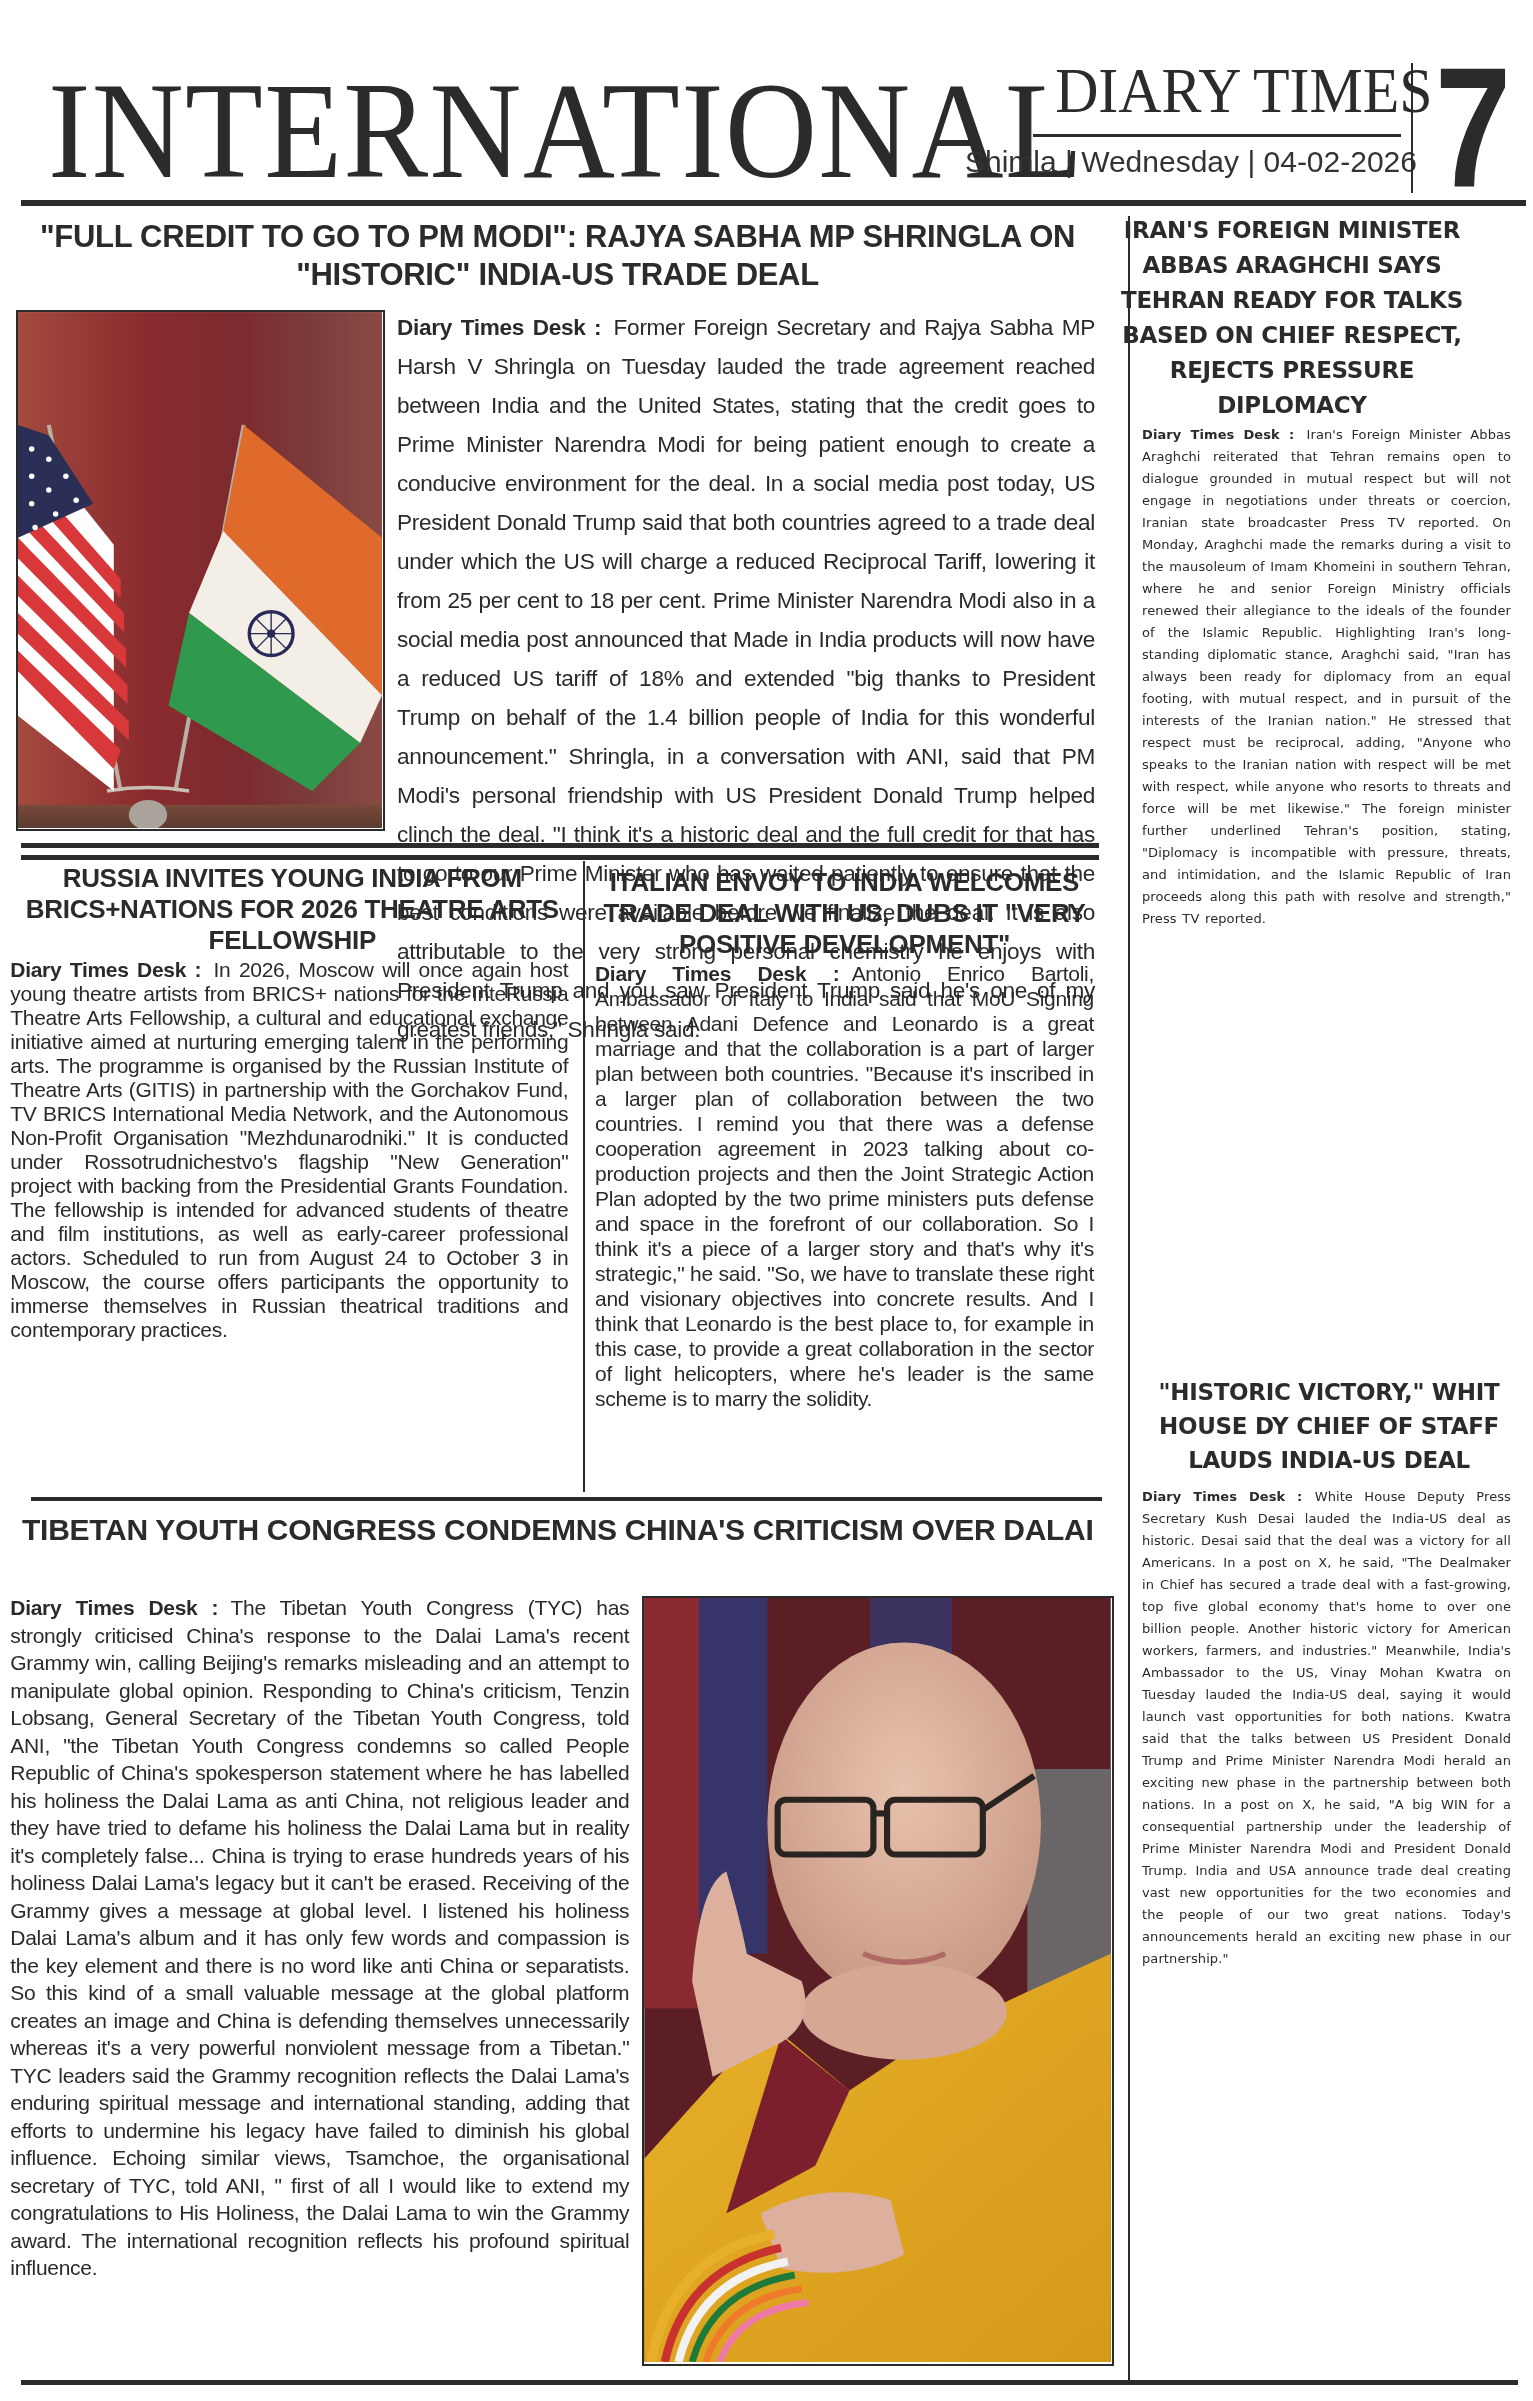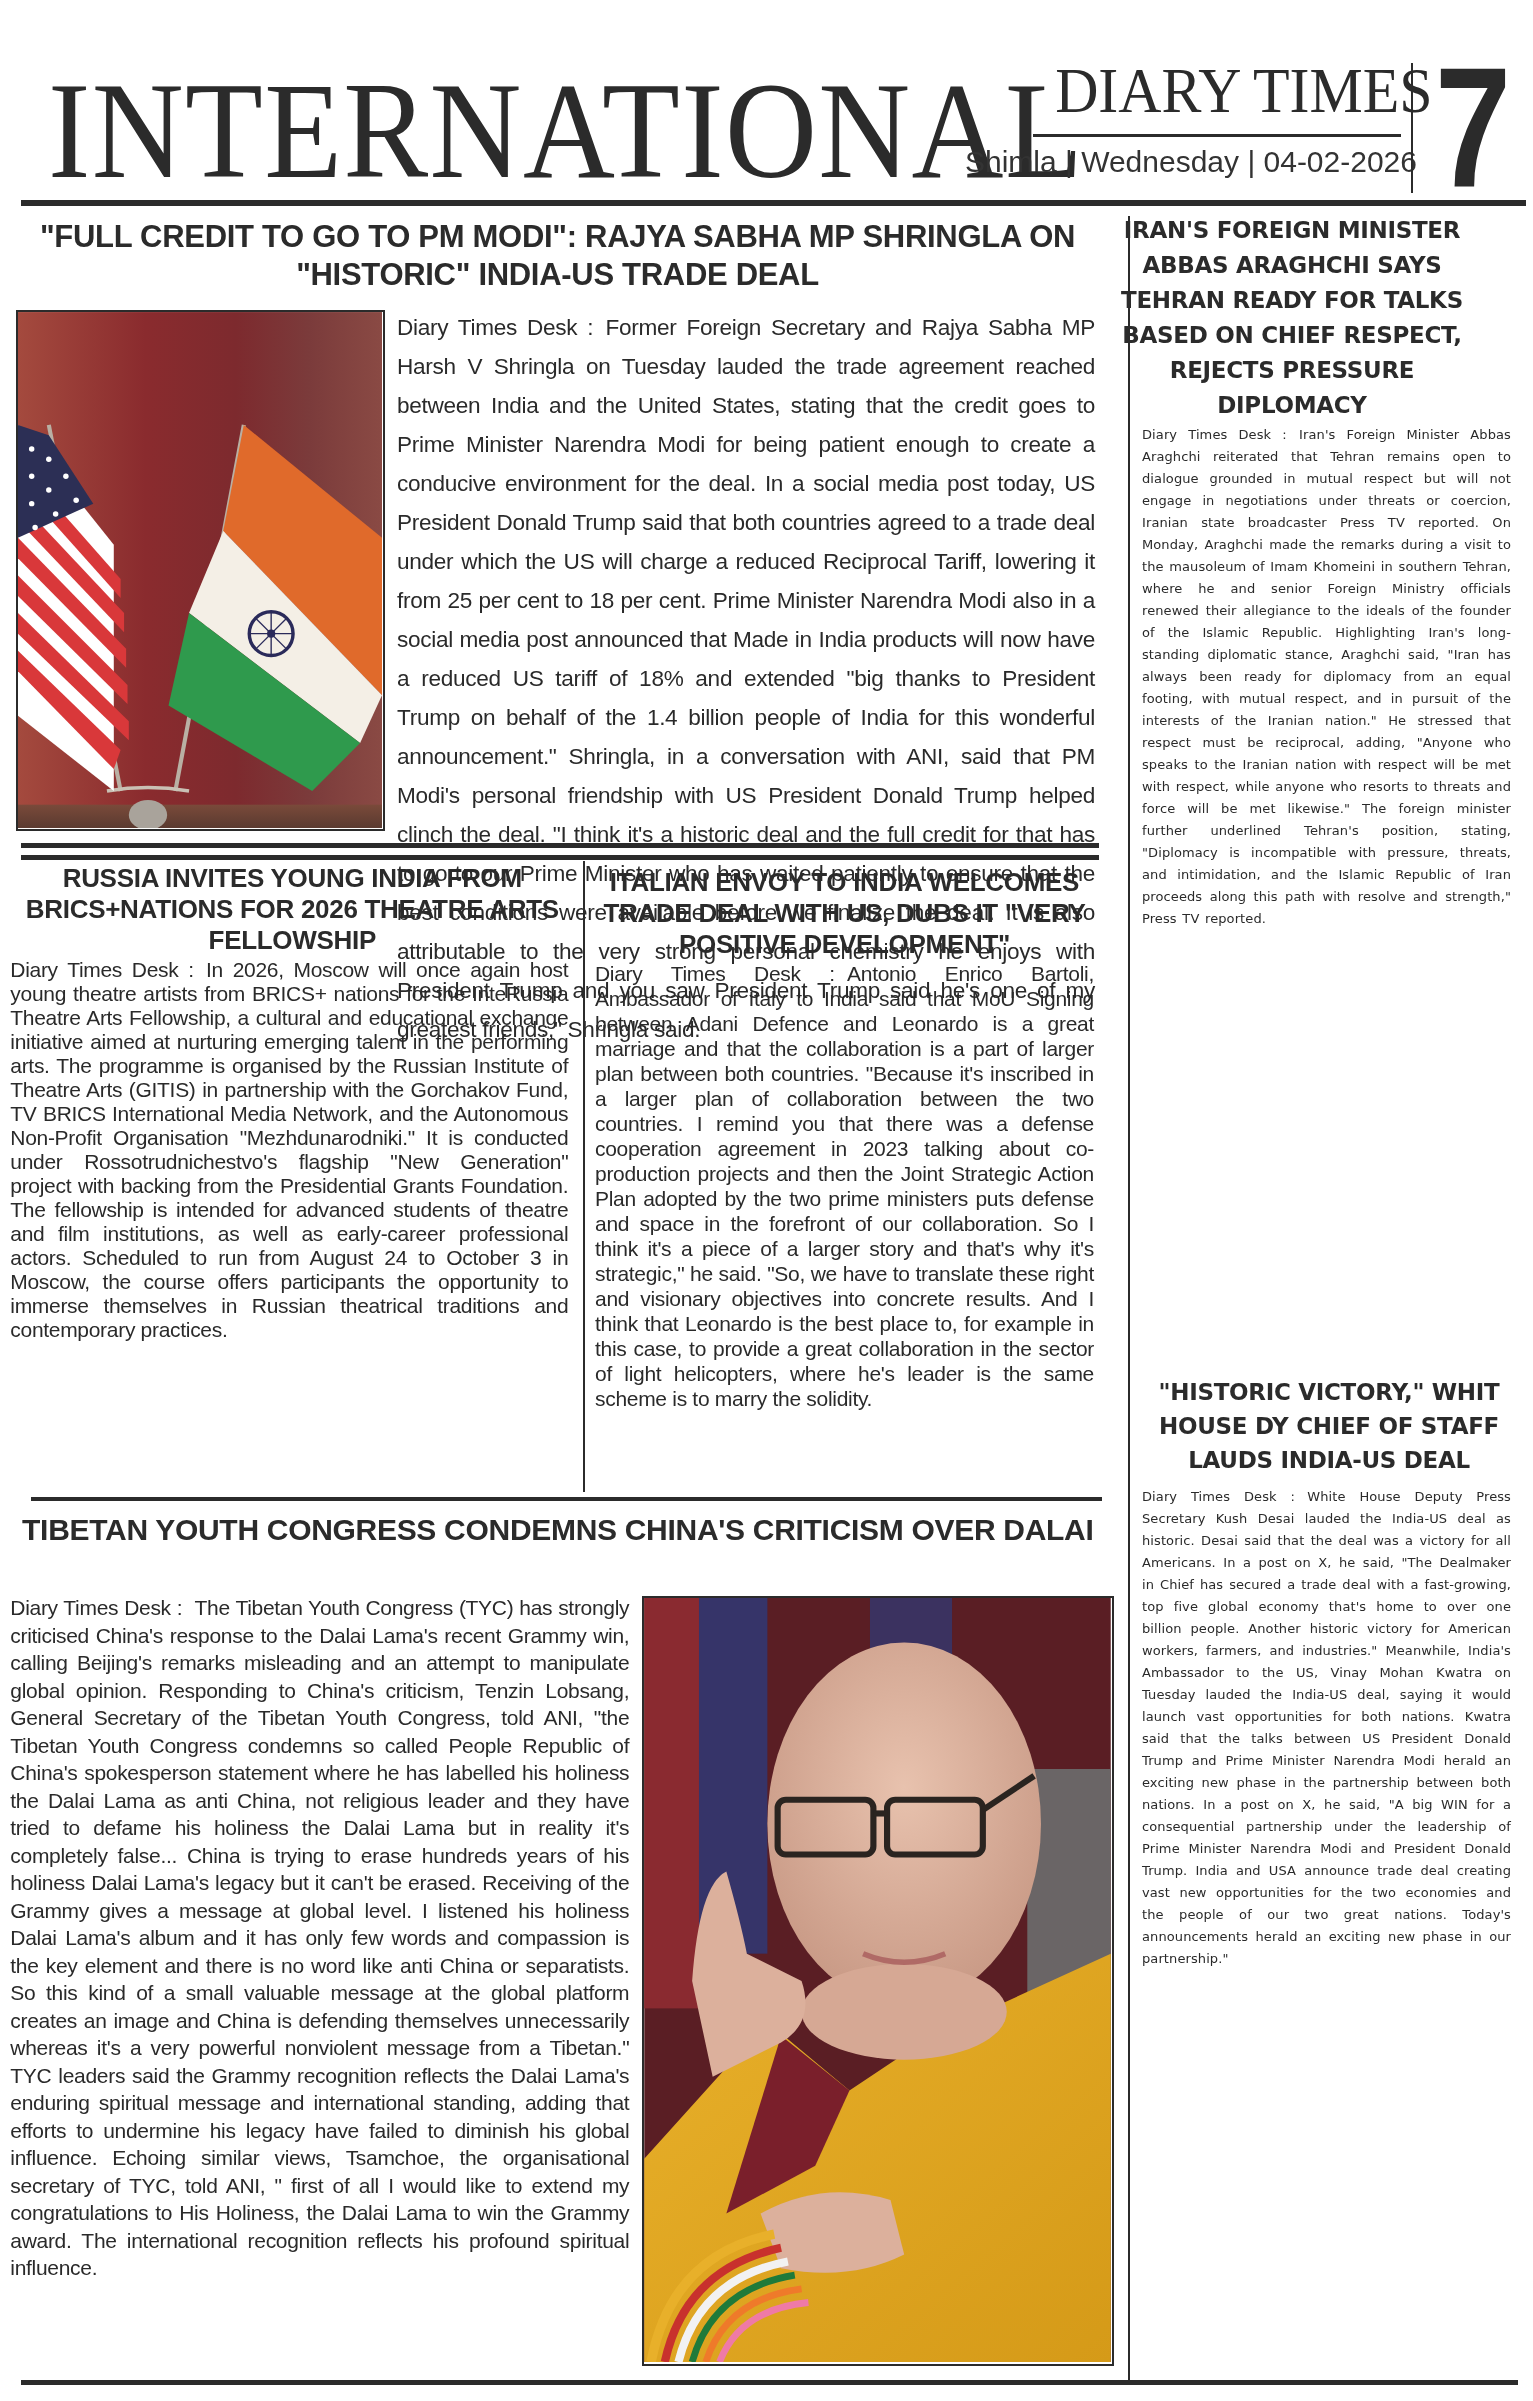--- a/index.html
+++ b/index.html
@@ -12,21 +12,21 @@
   .brand { left:1037px; top:60px; width:363px; text-align:right; font-family:"Liberation Serif", serif; font-size:63px; line-height:63px; color:#2b2b2b; transform:scaleX(0.95); transform-origin:right top; white-space:nowrap; }
   .brand-underline { left:1033px; top:134px; width:368px; height:3.4px; }
   .dateline { left:965px; top:145px; width:438px; text-align:right; font-family:Liberation Sans, sans-serif; font-size:30px; line-height:33px; color:#333; white-space:nowrap; }
   .page-num { left:1426px; top:48px; width:89px; text-align:center; font-family:"Liberation Sans", sans-serif; font-weight:bold; font-size:171px; line-height:157px; color:#2b2b2b; transform:scaleX(0.8); }
 
   
   .headline { position:absolute; text-align:center; font-family:"Liberation Sans", sans-serif; font-weight:bold; color:#2b2b2b; letter-spacing:-0.3px; }
 
   
   .body { position:absolute; text-align:justify; text-align-last:left; color:#2a2a2a; }
-  .body .lead { font-weight:normal; margin-right:12.3px; }
+  .body .lead { font-weight:bold; margin-right:12.3px; }
   .body-main { font-family:"Liberation Sans", sans-serif; font-size:22.6px; line-height:39px; letter-spacing:-0.3px; }
   .body-right { font-family:"DejaVu Sans", sans-serif; font-size:13px; line-height:22px; letter-spacing:0.1px; word-spacing:1.4px; }
 
   
   .photo { position:absolute; border:2.7px solid #2b2b2b; overflow:hidden; box-sizing:border-box; }
 </style>
 </head>
 <body>
 
 <div class="abs section-title">INTERNATIONAL</div>

